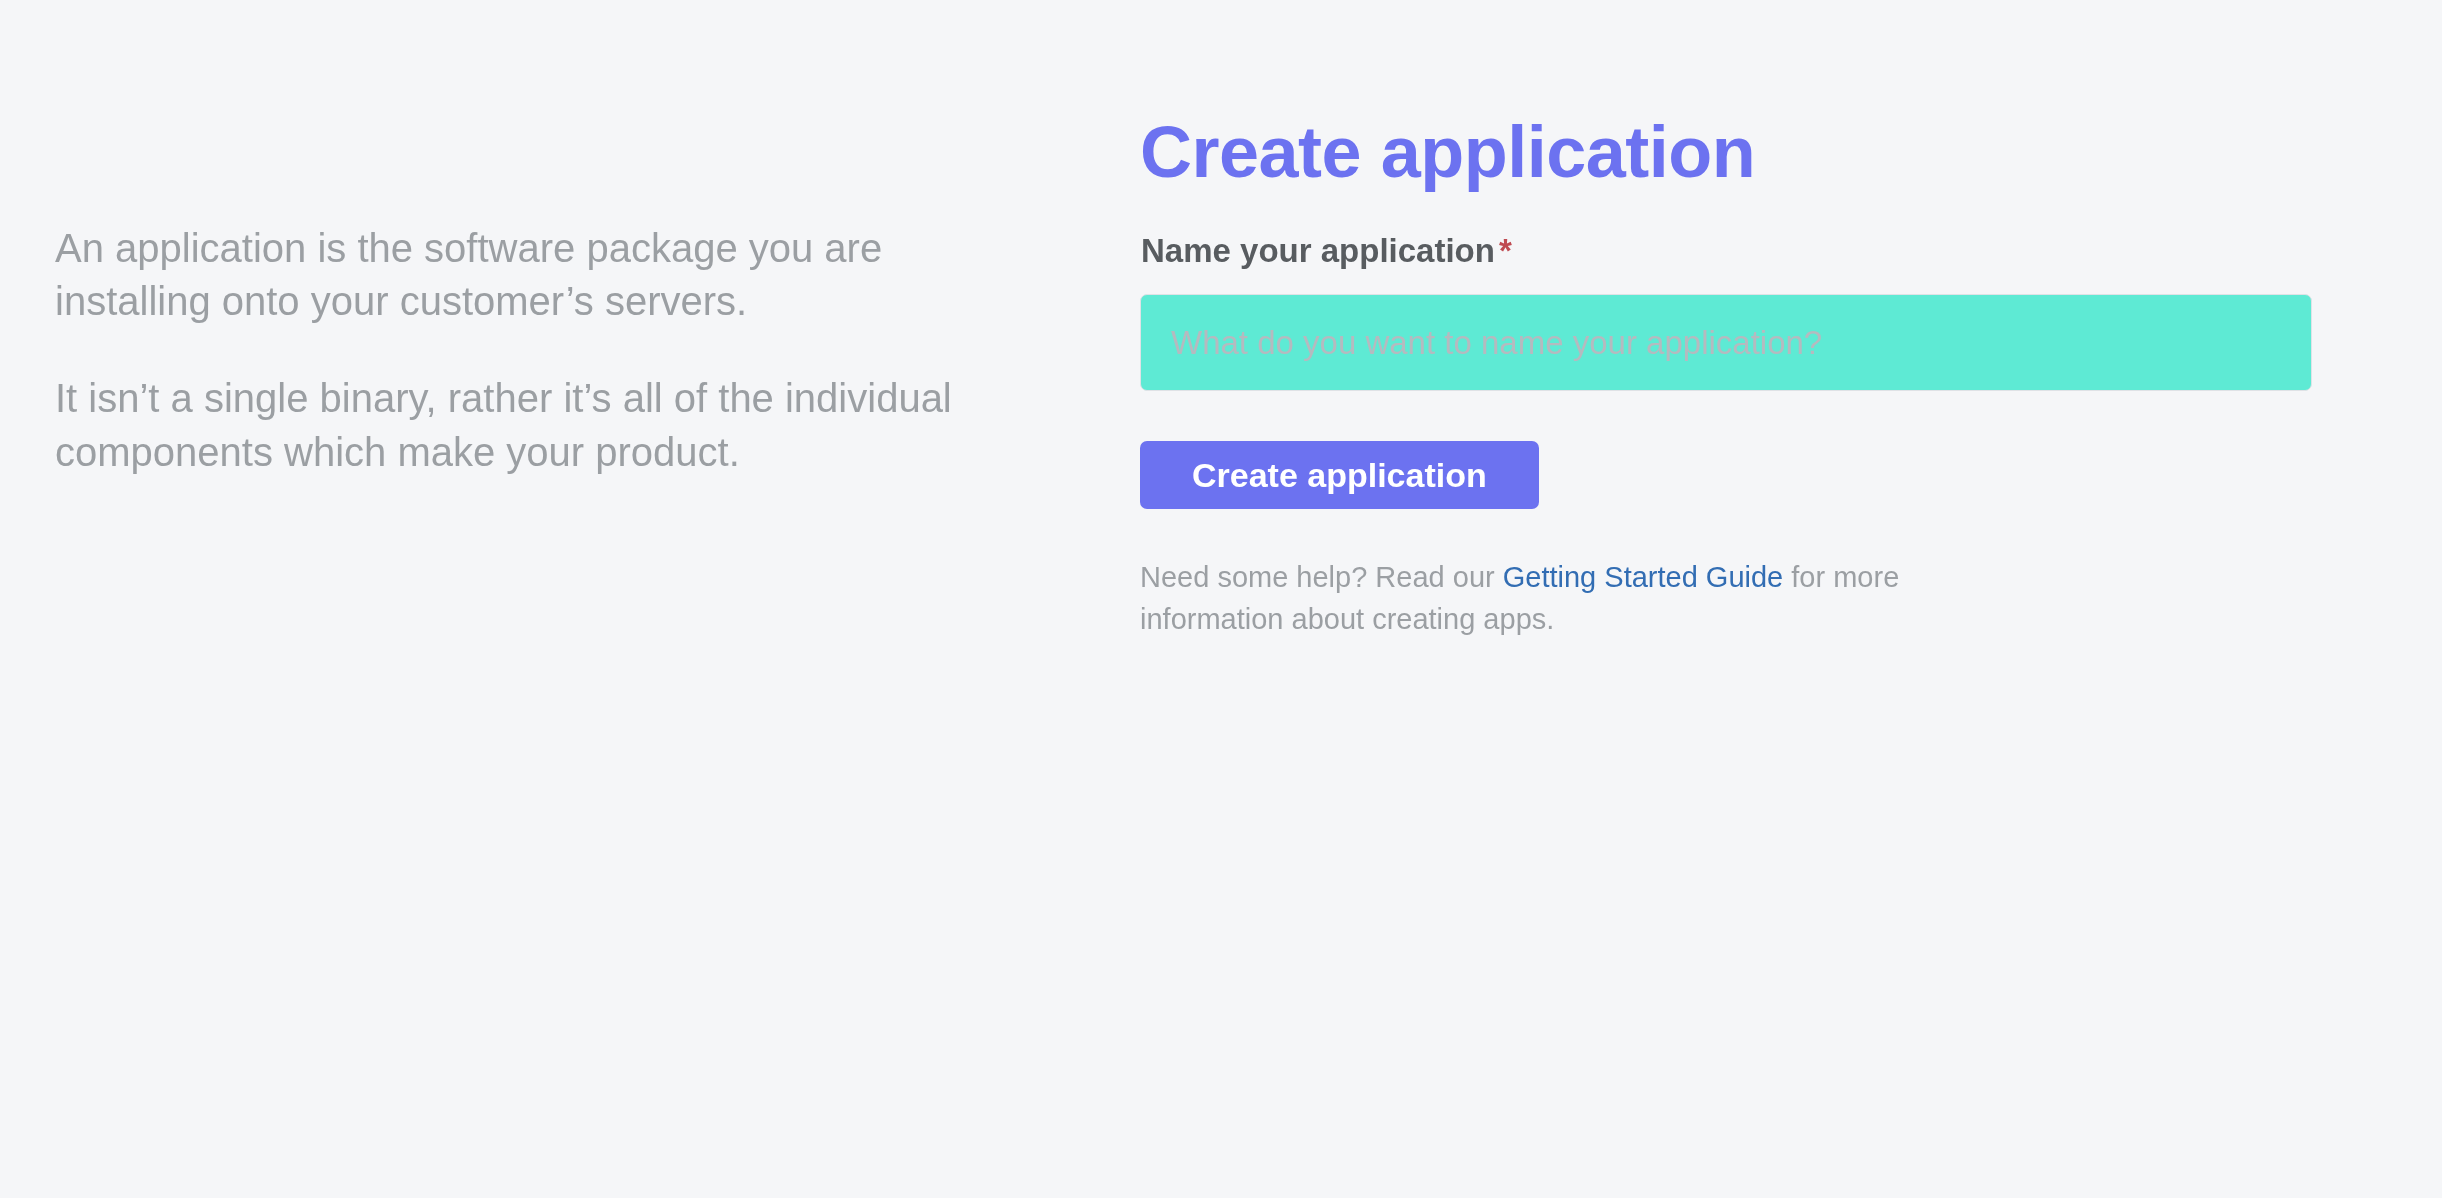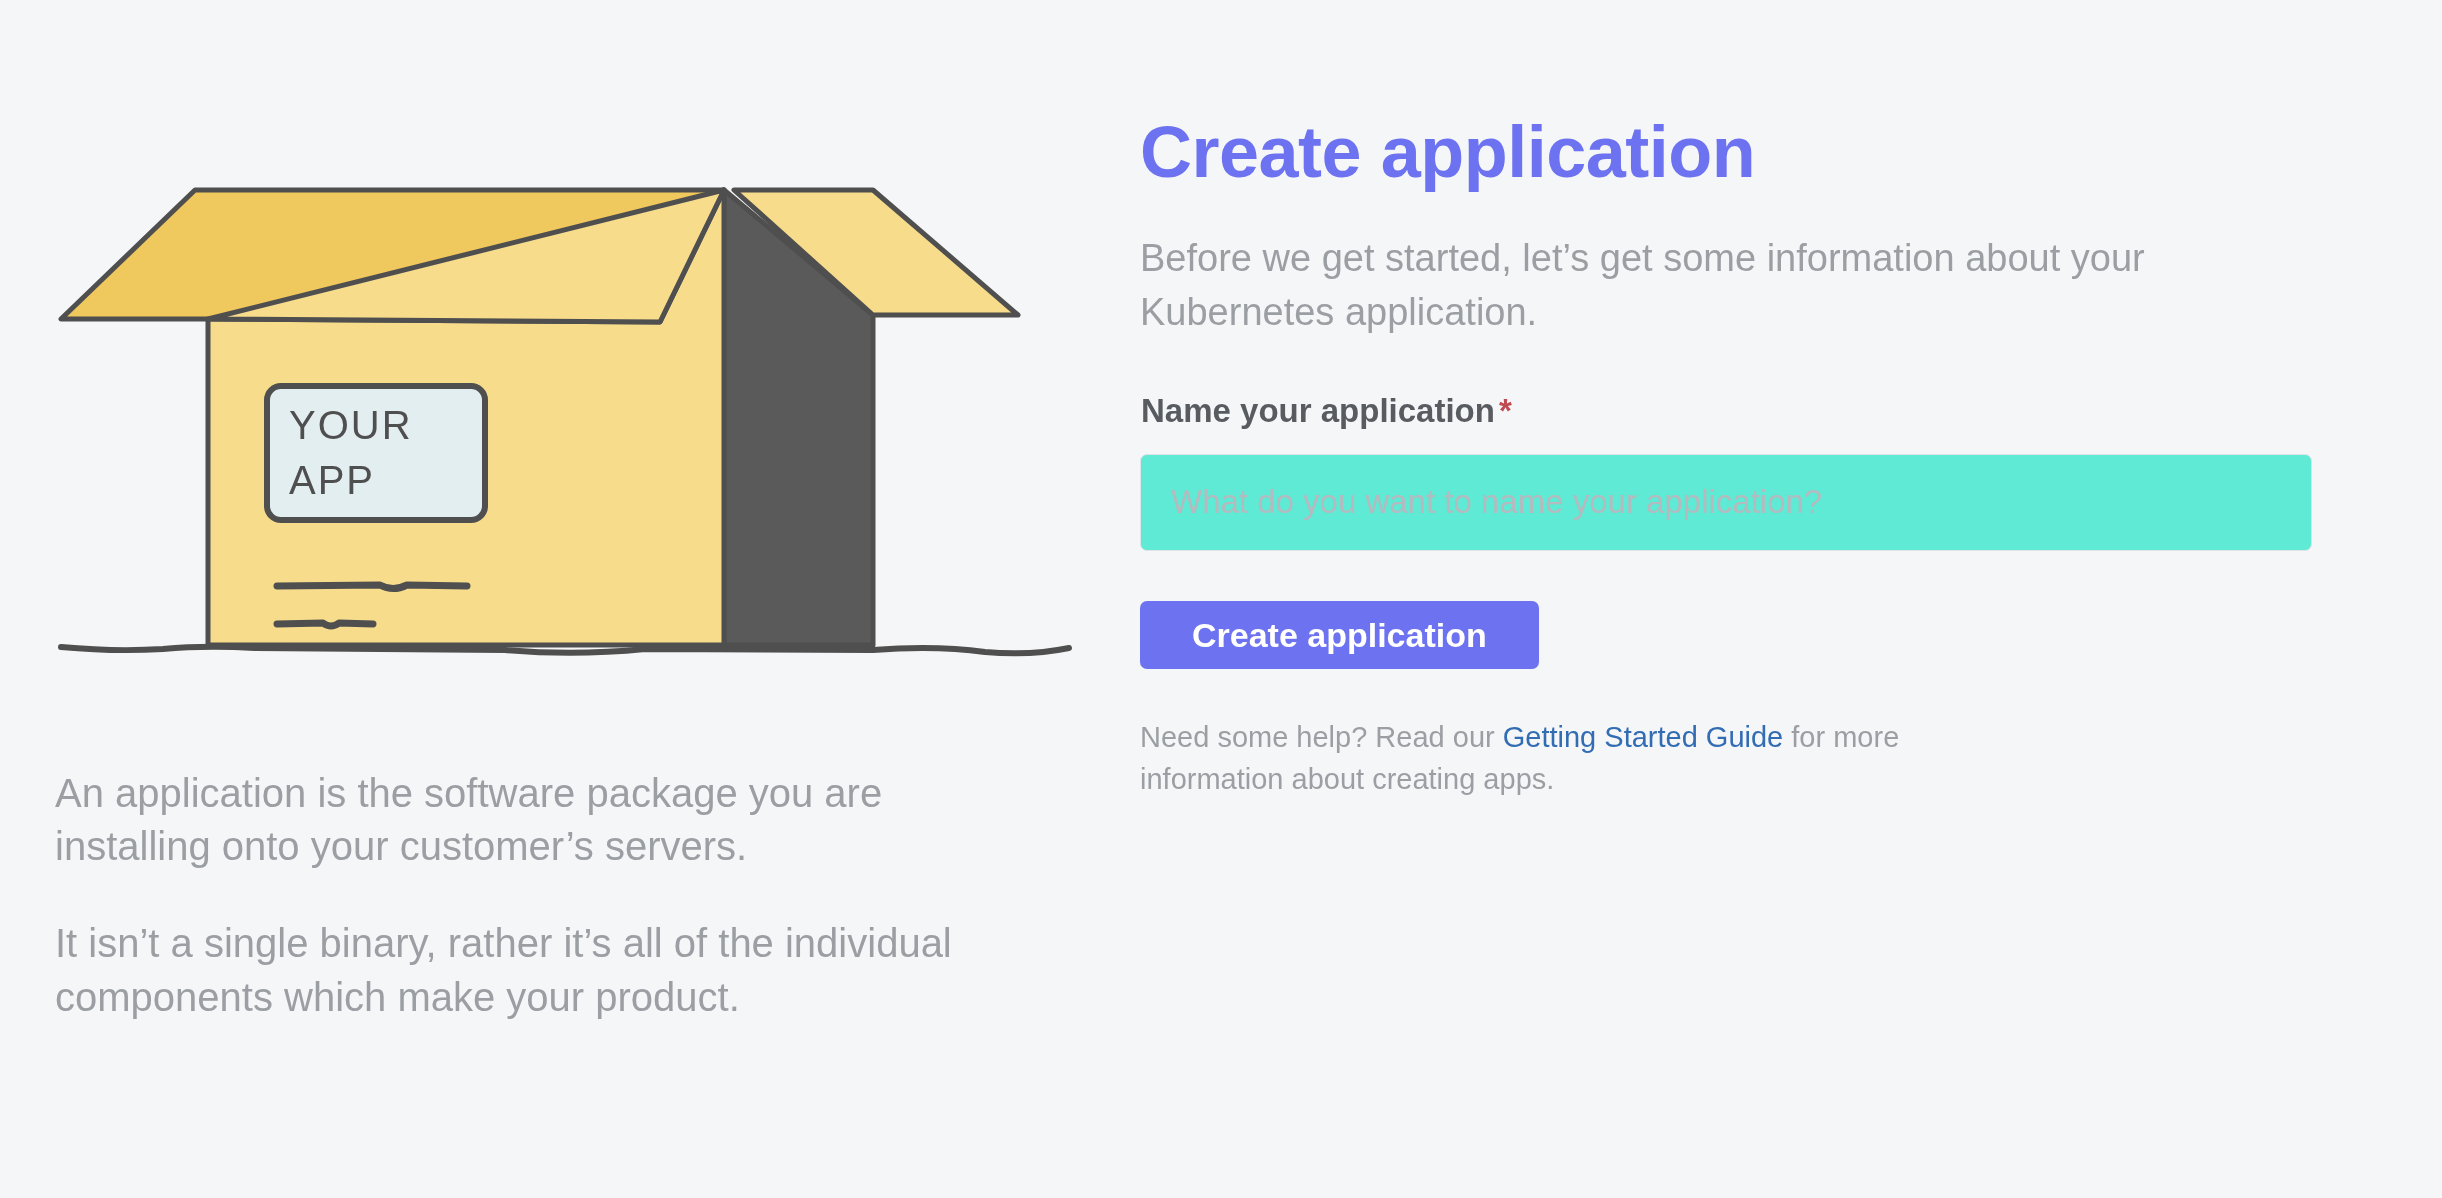--- a/index.html
+++ b/index.html
@@ -147,59 +147,32 @@
     max-width: 900px;
   }
 </style>
 </head>
 <body>
 
 <div class="page">
 
   <div class="left-col">
 
-    <div class="illustration-wrap">
-      <svg viewBox="0 0 1020 545" xmlns="http://www.w3.org/2000/svg">
-        <g stroke="#4f4f4f" stroke-width="5" stroke-linejoin="round" stroke-linecap="round">
-
-          <path d="M669 8 L669 463 L818 463 L818 133 Z" fill="#5a5a5a" stroke="#4f4f4f"></path>
-
-          <path d="M153 137 L153 463 L669 463 L669 8 Z" fill="#f7dc8c" stroke="#4f4f4f"></path>
-
-          <path d="M669 8 L140 8 L6 137 L153 137 L605 140 Z" fill="#efc85e" stroke="#4f4f4f"></path>
-
-          <path d="M669 8 L605 140 L153 137 L669 8 Z" fill="#f7dc8c" stroke="#4f4f4f"></path>
-
-          <path d="M679 8 L818 8 L963 133 L818 133 Z" fill="#f7dc8c" stroke="#4f4f4f"></path>
-
-          <rect x="212" y="204" width="218" height="134" rx="14" ry="14" fill="#e3eef1" stroke="#4f4f4f" stroke-width="6"></rect>
-
-          <path d="M222 404 L325 403 Q338 410 352 403 L412 404" fill="none" stroke="#4f4f4f" stroke-width="7"></path>
-          <path d="M222 442 L268 441 Q276 447 284 441 L318 442" fill="none" stroke="#4f4f4f" stroke-width="7"></path>
-
-          <path d="M6 465 Q60 470 108 467 Q150 463 200 466 L450 468 Q520 474 590 467 L818 468 Q880 463 930 470 Q975 474 1014 466" fill="none" stroke="#4f4f4f" stroke-width="6"></path>
-        </g>
-
-        <text x="234" y="257" font-family="'Liberation Sans', sans-serif" font-size="40" fill="#4f4f4f" letter-spacing="2">YOUR</text>
-        <text x="234" y="312" font-family="'Liberation Sans', sans-serif" font-size="40" fill="#4f4f4f" letter-spacing="2">APP</text>
-      </svg>
-    </div>
 
     <div class="left-text">
       <p>An application is the software package you are installing onto your customer’s servers.</p>
       <p>It isn’t a single binary, rather it’s all of the individual components which make your product.</p>
     </div>
 
   </div>
 
   <div class="right-col">
 
     <h1 class="page-title">Create application</h1>
 
-    <p class="lead">Before we get started, let’s get some information about your Kubernetes application.</p>
 
     <div class="field-label">
       <span>Name your application</span><span class="req-star">*</span>
     </div>
 
     <input class="text-input" type="text" placeholder="What do you want to name your application?" style="">
 
 
     <button class="create-btn">Create application</button>
 

